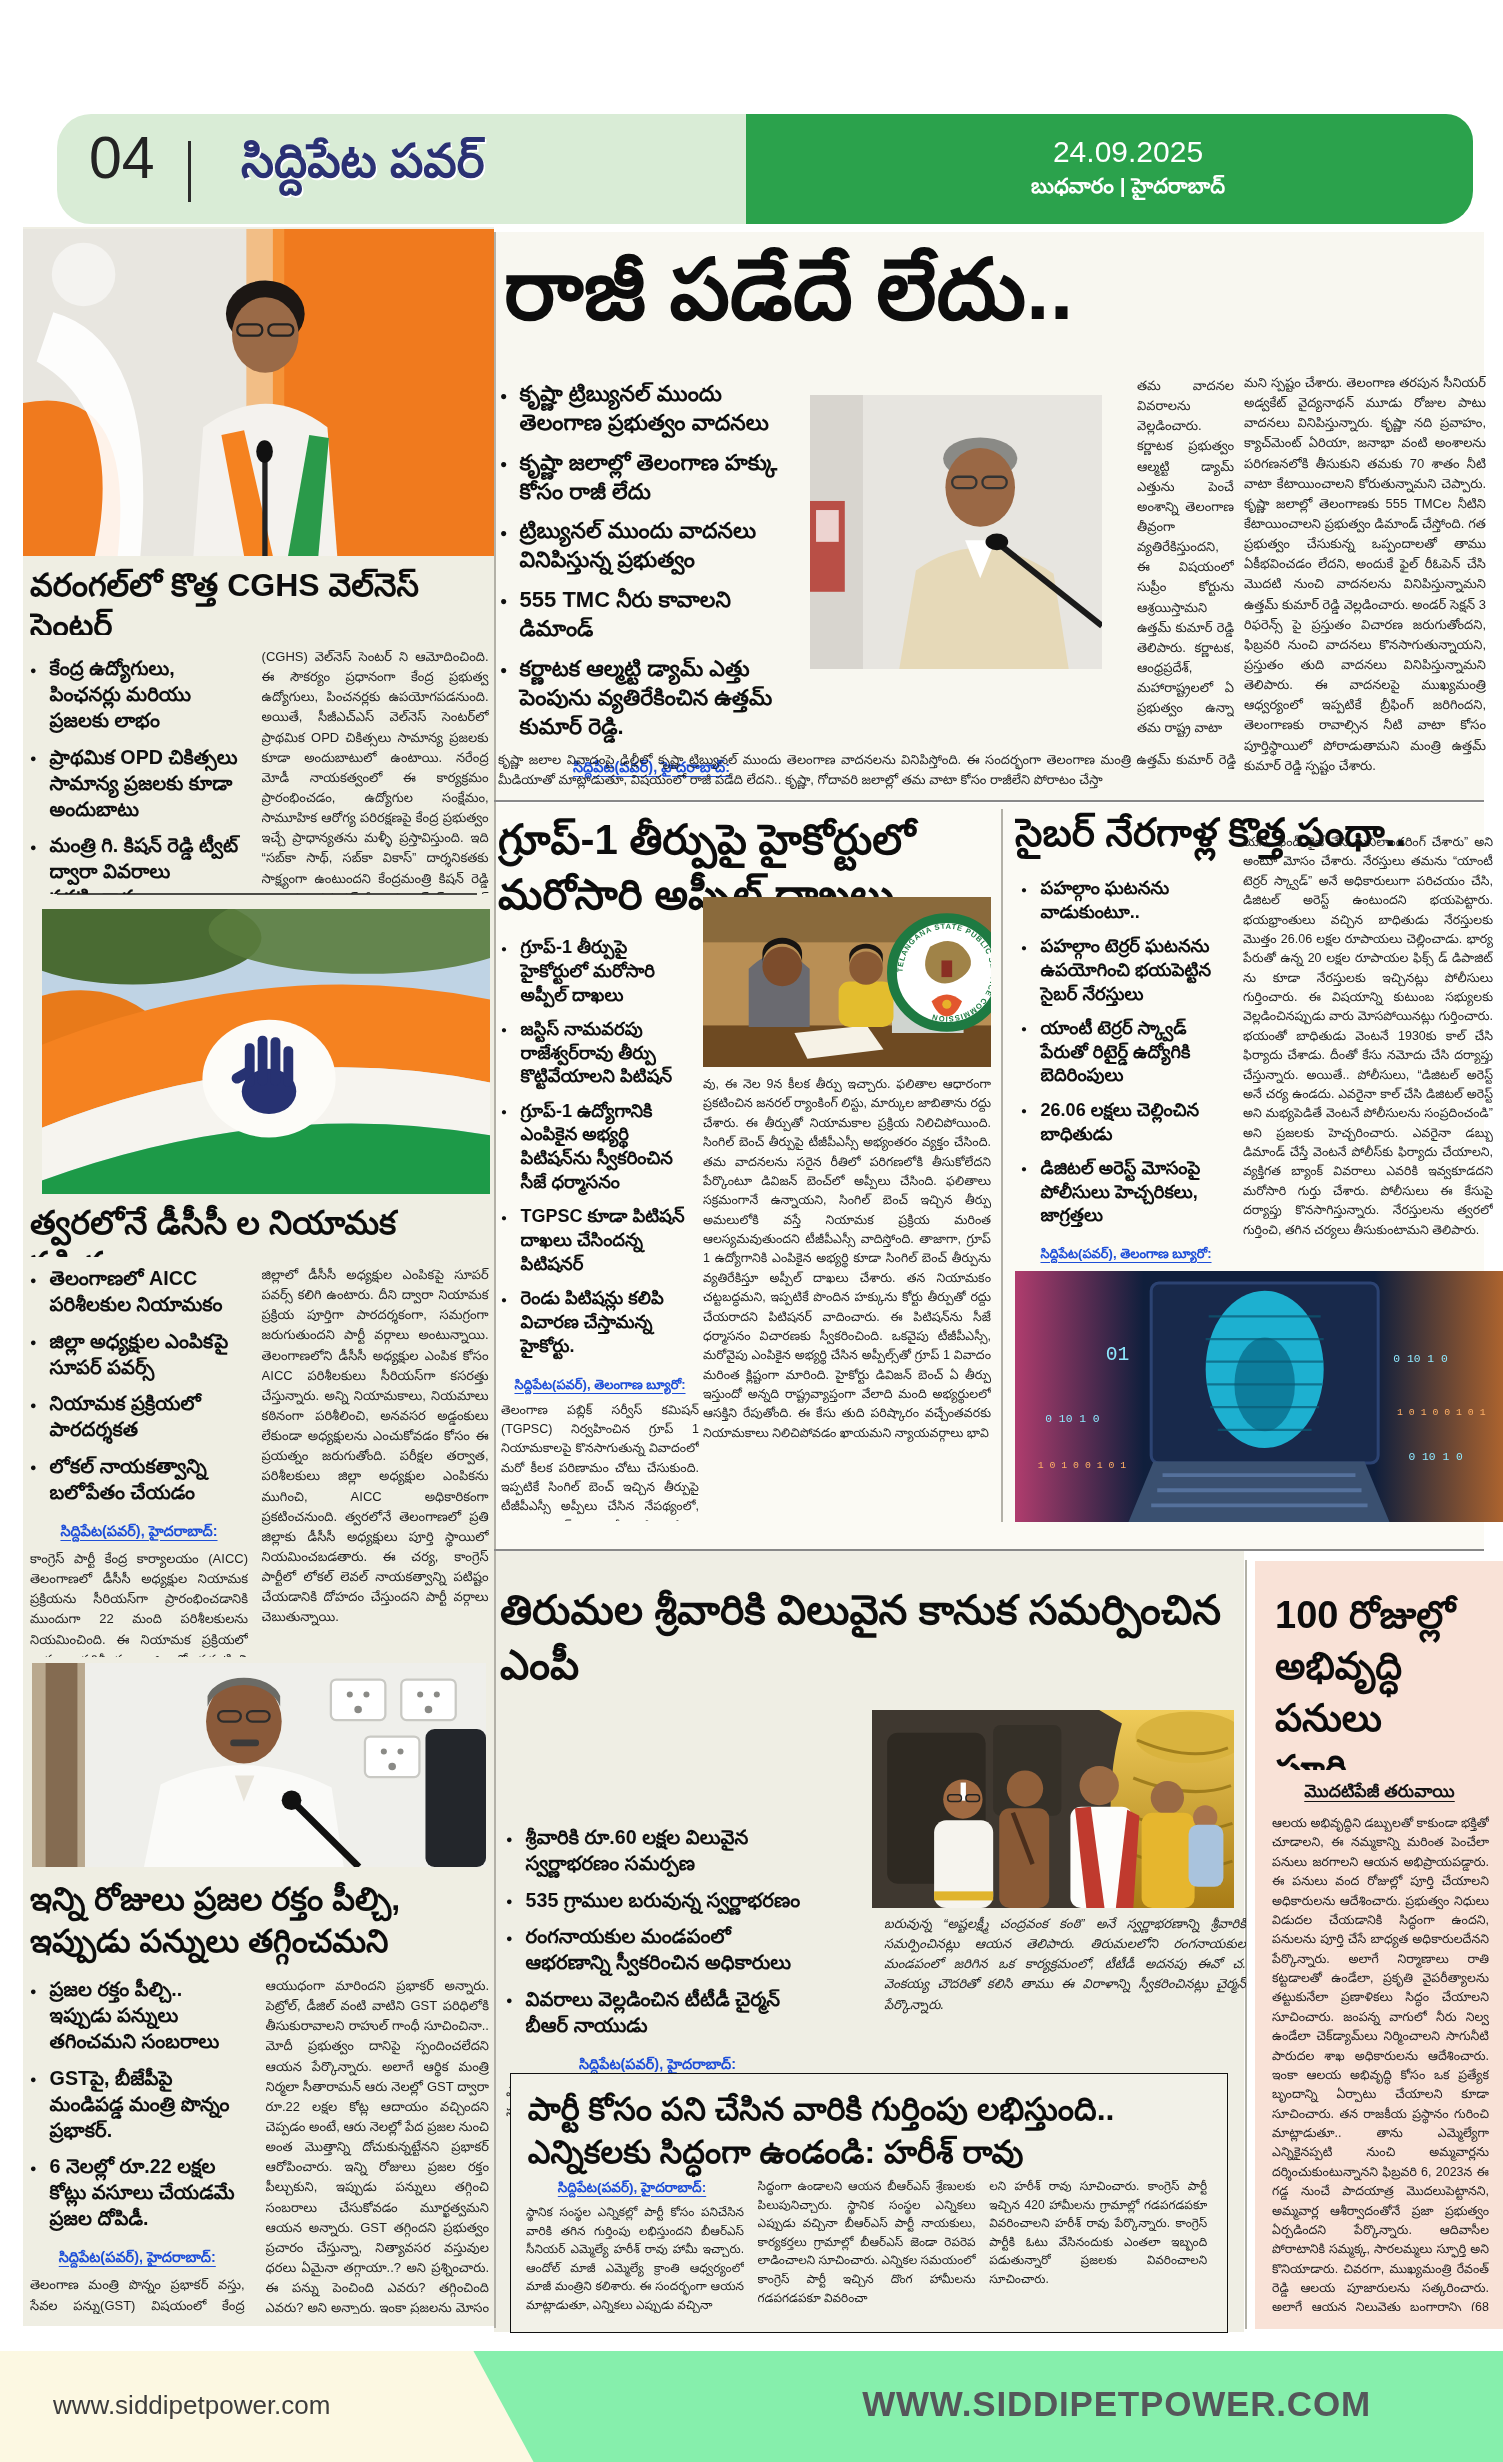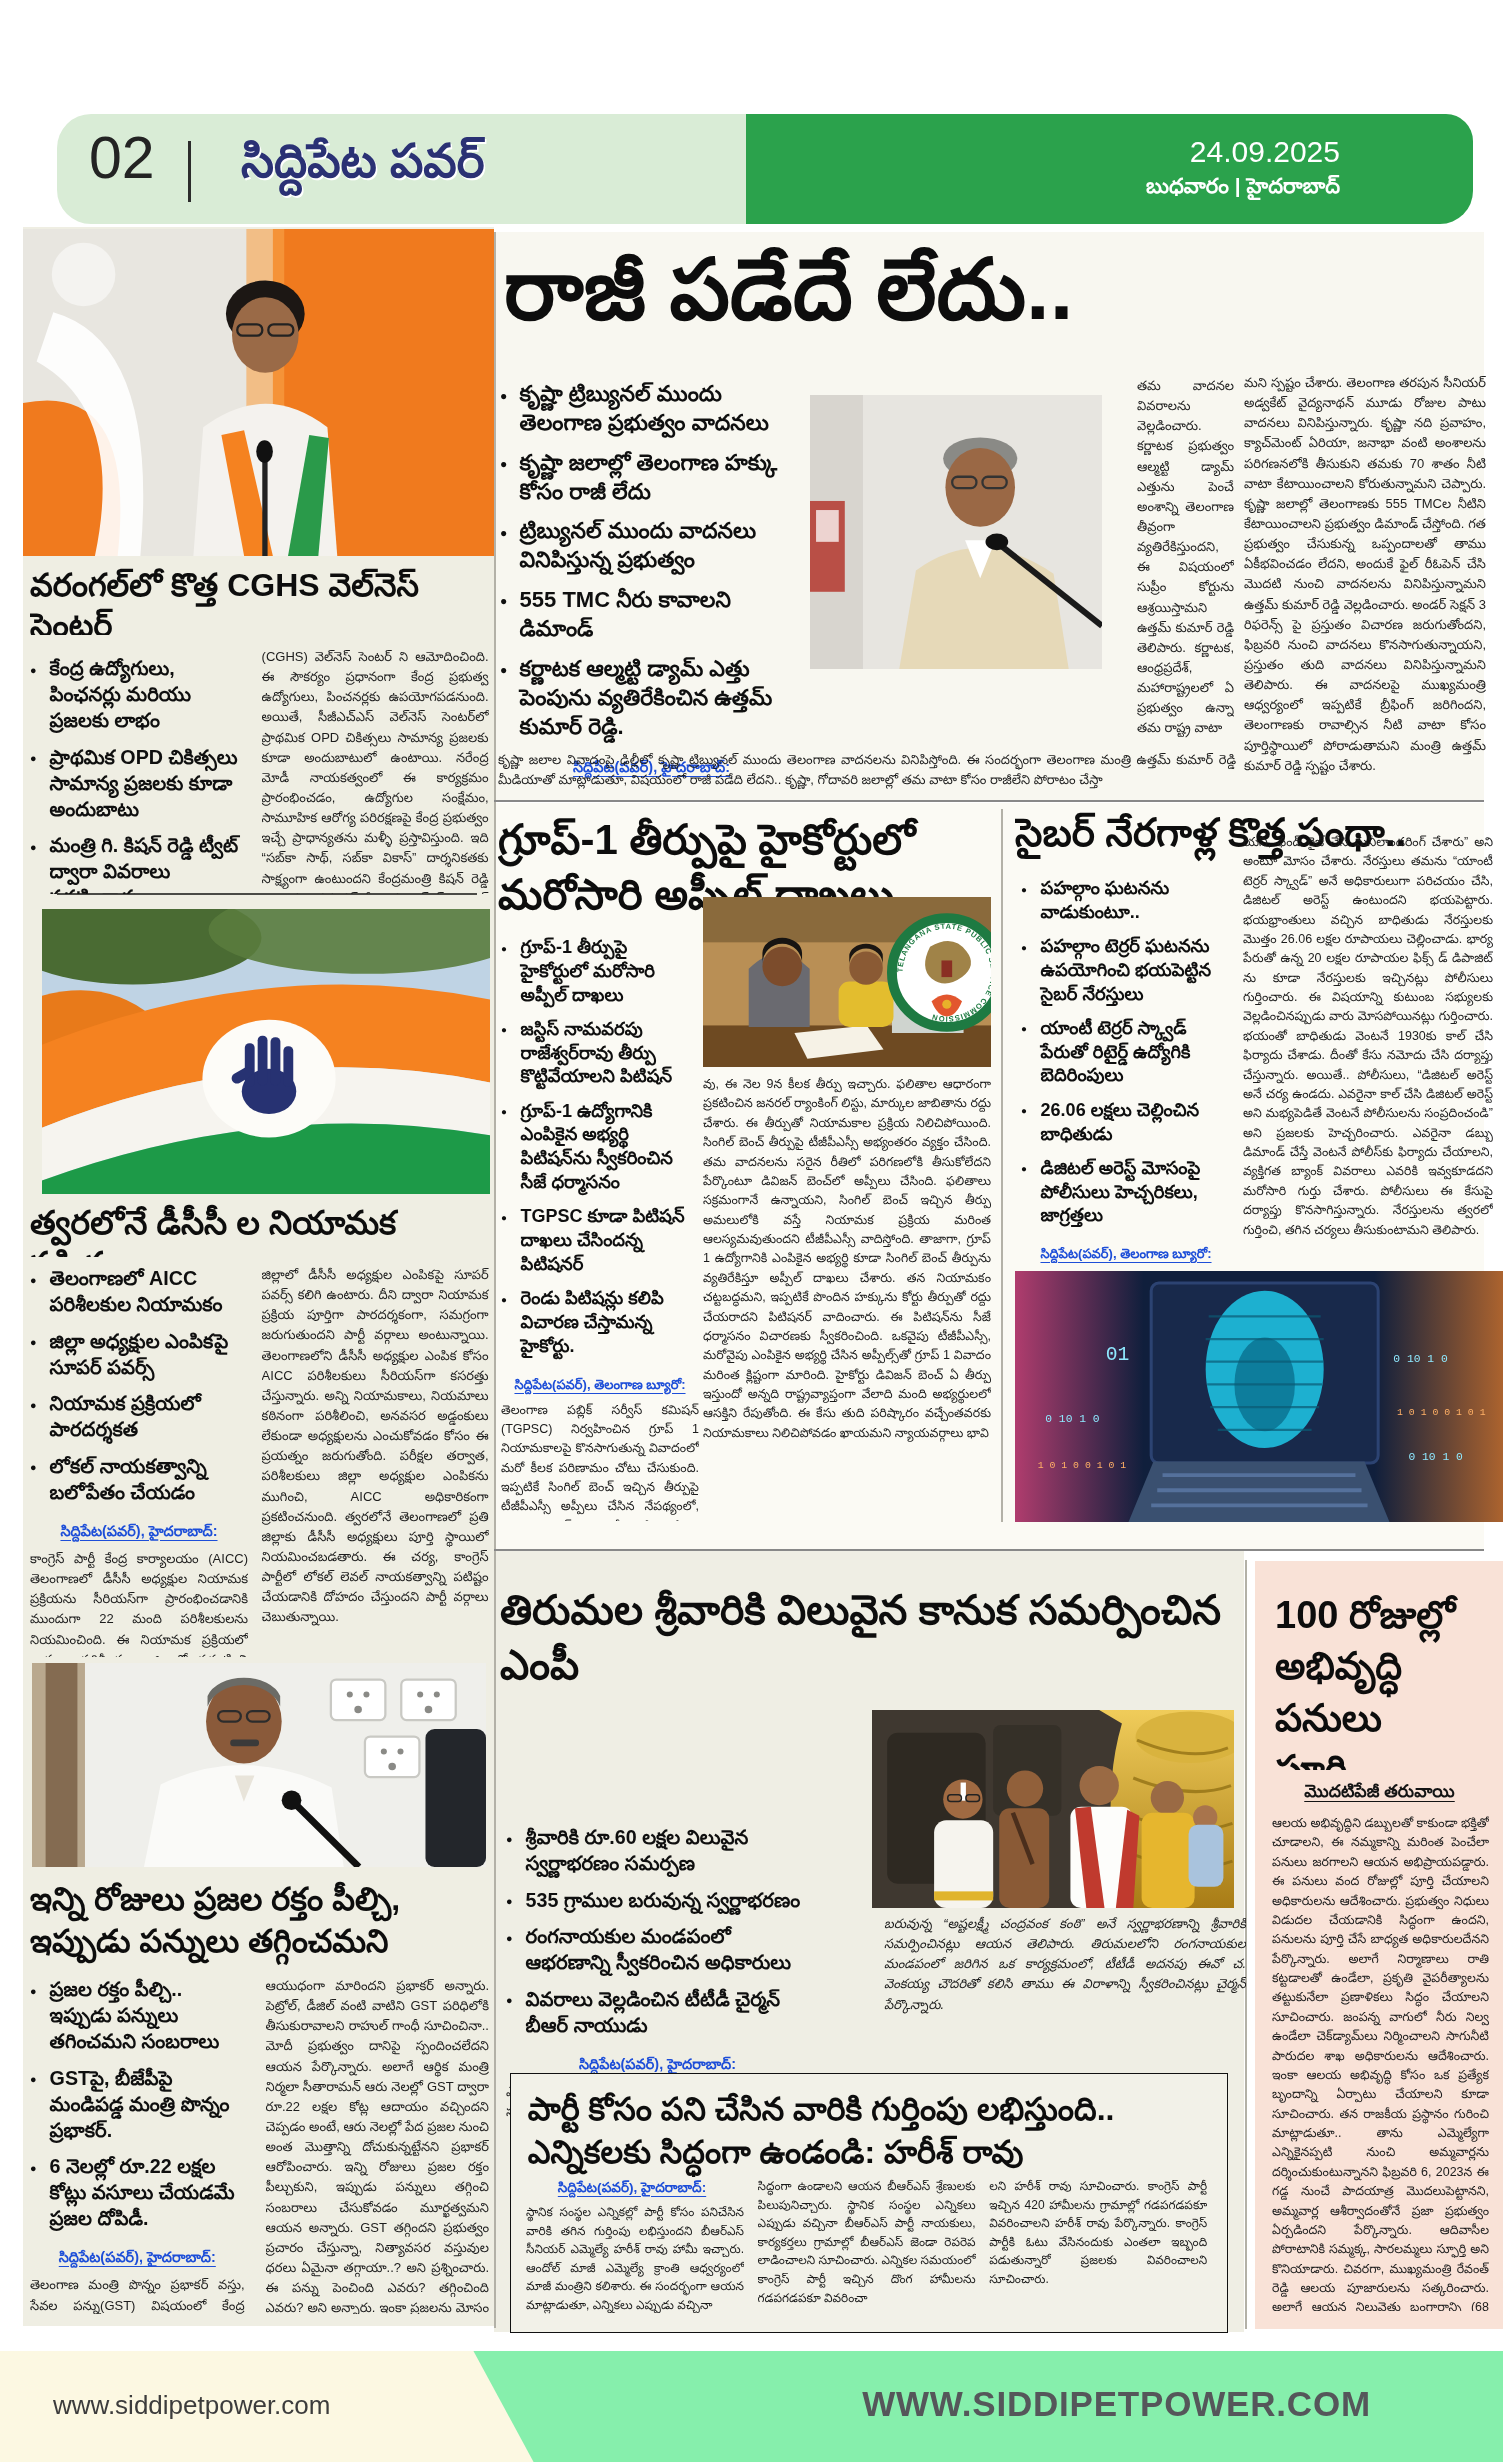--- a/index.html
+++ b/index.html
@@ -31,24 +31,24 @@
 <div id="page">
 
   <div class="bg" style="left:23px;top:227px;width:471px;height:2099px;background:#efeee3;"></div>
   <div class="bg" style="left:494px;top:232px;width:990px;height:568px;background:#f8f7f0;"></div>
   <div class="bg" style="left:494px;top:803px;width:990px;height:747px;background:#fbfaf4;"></div>
   <div class="bg" style="left:494px;top:1551px;width:750px;height:781px;background:#efeee4;"></div>
   <div class="bg" style="left:1255px;top:1561px;width:248px;height:768px;background:#f9e2d7;"></div>
 
   <div class="abs" style="left:57px;top:114px;width:750px;height:110px;background:#d9ecd6;border-radius:34px;"></div>
   <div class="abs" style="left:746px;top:114px;width:727px;height:110px;background:#2ba24c;border-radius:0 27px 33px 0;"></div>
-  <div class="abs" style="left:89px;top:124px;font-size:59px;color:#232323;">02</div>
+  <div class="abs" style="left:89px;top:124px;font-size:59px;color:#232323;">04</div>
   <div class="abs" style="left:188px;top:141px;width:3px;height:61px;background:#2c2c2c;"></div>
   <div class="abs" style="left:241px;top:133px;font-size:47px;font-weight:900;color:#2a3174;text-shadow:1.5px 1.5px 0 #ffffff;">సిద్దిపేట పవర్</div>
-  <div class="abs hdr-txt" style="left:916px;top:135px;width:424px;text-align:right;">
+  <div class="abs hdr-txt" style="left:916px;top:135px;width:424px;">
     <div style="font-size:30px;">24.09.2025</div>
     <div style="font-size:21px;margin-top:4.5px;font-weight:600;">బుధవారం | హైదరాబాద్</div>
   </div>
 
   <div class="vrule" style="left:494px;top:232px;width:1.5px;height:2096px;"></div>
   <div class="vrule" style="left:1001px;top:809px;width:1.5px;height:713px;"></div>
   <div class="vrule" style="left:1245px;top:1560px;width:1.5px;height:769px;"></div>
   <div class="hrule" style="left:494px;top:800px;width:990px;height:1.5px;background:#888;"></div>
   <div class="hrule" style="left:494px;top:1549px;width:990px;height:1.5px;background:#888;"></div>
   <div class="hrule" style="left:57px;top:893px;width:420px;height:2.3px;"></div>

